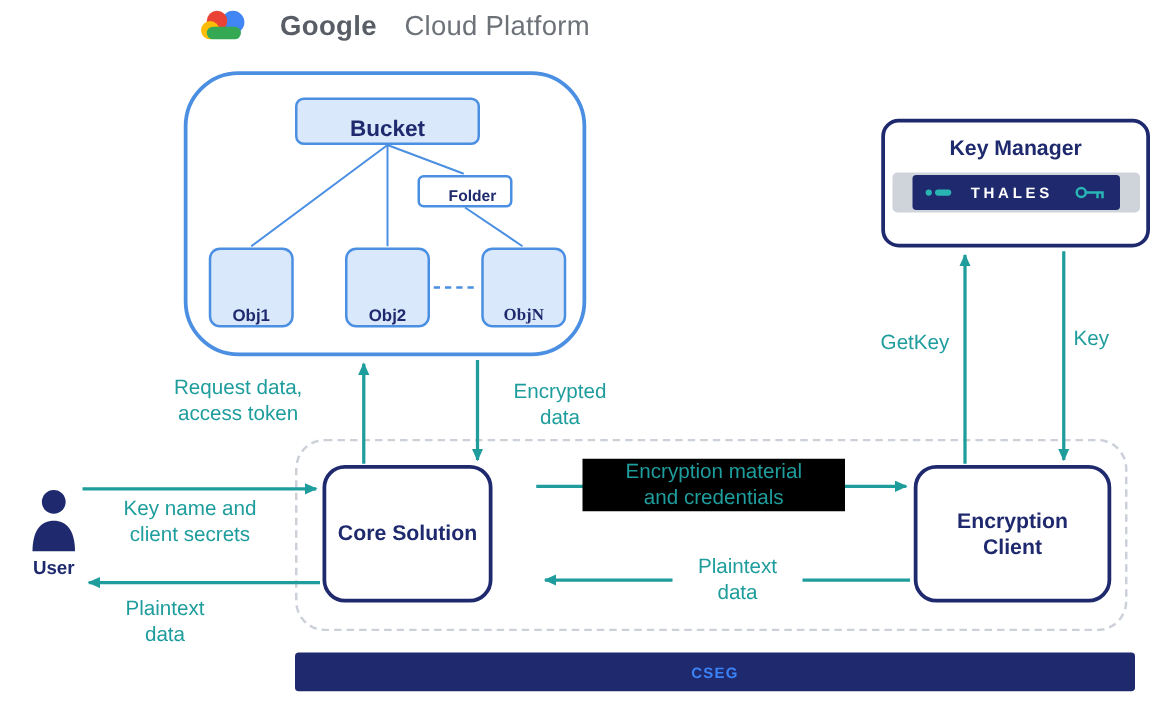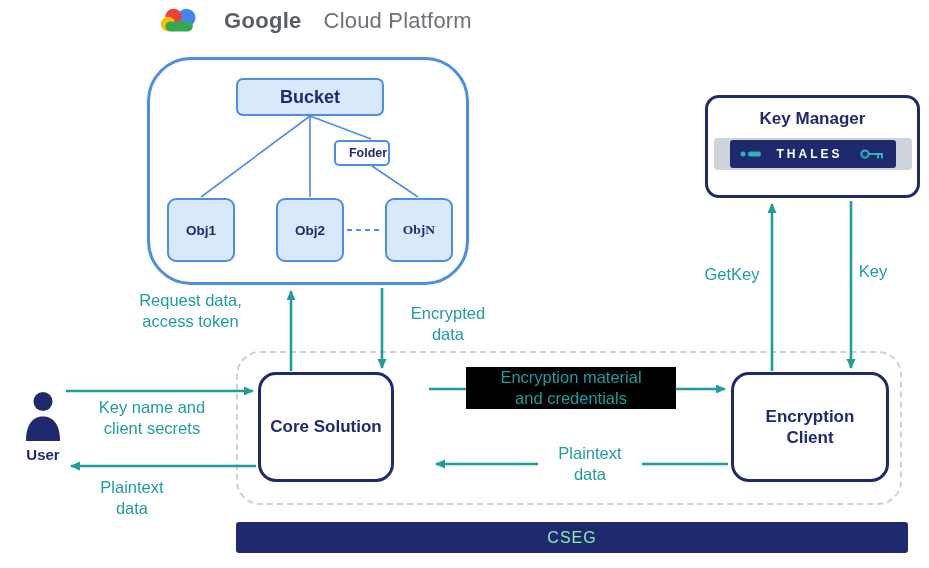--- a/index.html
+++ b/index.html
@@ -14,26 +14,26 @@
 
   
   .logo{position:absolute;left:158px;top:5px;display:flex;align-items:center;gap:22px;z-index:1;}
   .logo .cloud{width:44px;height:31px;}
   .logo-google{font-size:22px;font-weight:700;color:#595e66;letter-spacing:.3px;}
   .logo-cp{font-size:22px;font-weight:400;color:#6d7278;letter-spacing:.2px;}
 
   
   .gcp-box{position:absolute;left:147px;top:57px;width:322px;height:228px;border:3px solid var(--blue);
            border-radius:44px;background:#fff;z-index:1;}
-  .node{position:absolute;display:flex;align-items:center;justify-content:center;z-index:1;}
+  .node{position:absolute;display:flex;align-items:flex-end;justify-content:center;z-index:1;}
   .node-label{color:var(--navy);font-weight:700;}
   .bucket{left:236px;top:78px;width:148px;height:38px;background:var(--bluefill);
           border:2px solid var(--blue);border-radius:7px;}
   .bucket .node-label{font-size:18px;}
-  .folder{left:334px;top:140px;width:56px;height:26px;background:#fff;
+  .folder{left:334px;top:140px;width:76px;height:26px;background:#fff;
           border:2px solid var(--blue);border-radius:5px;padding-left:12px;}
   .folder .node-label{font-size:12.5px;}
   .obj{top:198px;width:68px;height:64px;background:var(--bluefill);
        border:2px solid var(--blue);border-radius:9px;}
   .obj .node-label{font-size:13.5px;}
   .obj1{left:167px;} .obj2{left:276px;} .objn{left:385px;font-family:Liberation Serif, serif;}
 
   
   .key-manager{position:absolute;left:705px;top:95px;width:215px;height:103px;border:3px solid var(--navy);
                border-radius:14px;background:#fff;z-index:1;display:flex;flex-direction:column;
@@ -49,32 +49,32 @@
   
   .dashed-box{position:absolute;left:236px;top:351px;width:666px;height:154px;
               border:2px dashed #ccd1d9;border-radius:24px;z-index:0;}
   .big-node{position:absolute;border:3.5px solid var(--navy);border-radius:18px;background:#fff;
             display:flex;align-items:center;justify-content:center;text-align:center;z-index:1;}
   .core{left:258px;top:372px;width:136px;height:110px;}
   .enc{left:731px;top:372px;width:158px;height:110px;padding:16px 22px;}
   .big-node .node-label{font-size:17px;line-height:1.25;}
   .cseg{position:absolute;left:236px;top:522px;width:672px;height:31px;background:var(--navy);
         border-radius:3px;display:flex;align-items:center;justify-content:center;z-index:1;}
-  .cseg .bar-label{color:#86efac;font-weight:400;font-size:16px;letter-spacing:1px;}
+  .cseg .bar-label{color:#3b82f6;font-weight:700;font-size:12px;letter-spacing:1px;}
 
   
   .user-icon{position:absolute;left:23px;top:390px;width:40px;height:54px;z-index:1;}
   .user-label{position:absolute;left:13px;top:446px;width:60px;text-align:center;color:var(--navy);
               font-weight:700;font-size:15px;z-index:1;}
 
   
   .overlay{position:absolute;left:0;top:0;width:929px;height:568px;z-index:2;pointer-events:none;}
   .flow-label{position:absolute;z-index:3;color:var(--teal);font-size:16.5px;line-height:1.27;
               text-align:center;white-space:pre-line;}
-  .lbl-request{left:108px;top:290px;width:165px;}
+  .lbl-request{left:108px;top:300px;width:165px;}
   .lbl-encrypted{left:398px;top:303px;width:100px;}
   .lbl-getkey{left:692px;top:264px;width:80px;}
   .lbl-key{left:846px;top:261px;width:54px;}
   .lbl-keyname{left:78px;top:397px;width:148px;}
   .lbl-plain-user{left:84px;top:477px;width:96px;}
   .lbl-encmat{left:466px;top:367px;width:210px;background:#000000;}
   .lbl-plain-core{left:538px;top:443px;width:104px;background:#fff;}
 </style>
 </head>
 <body>

